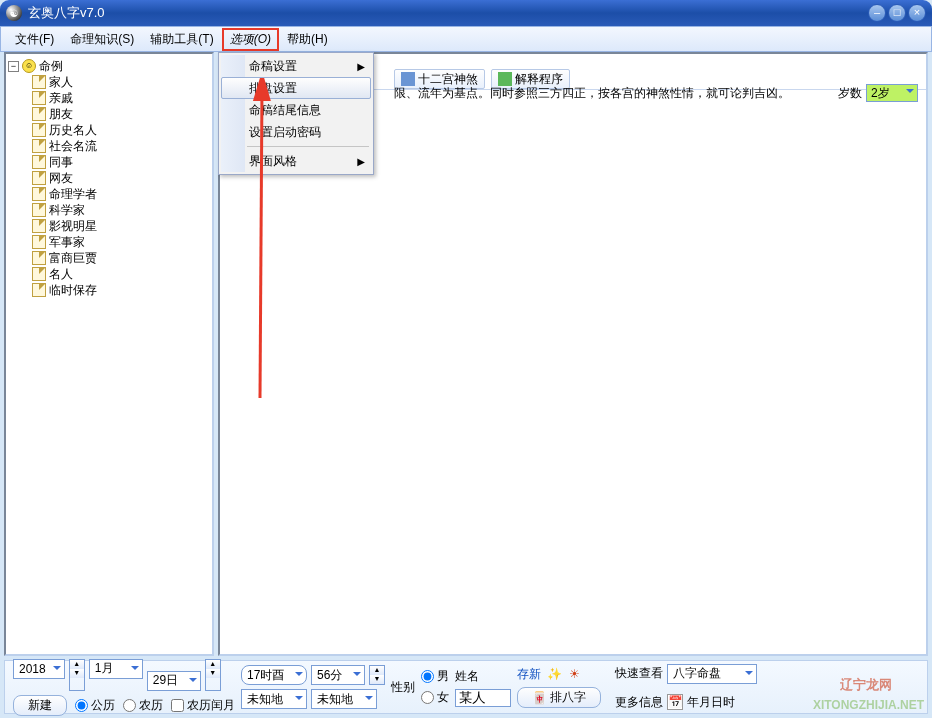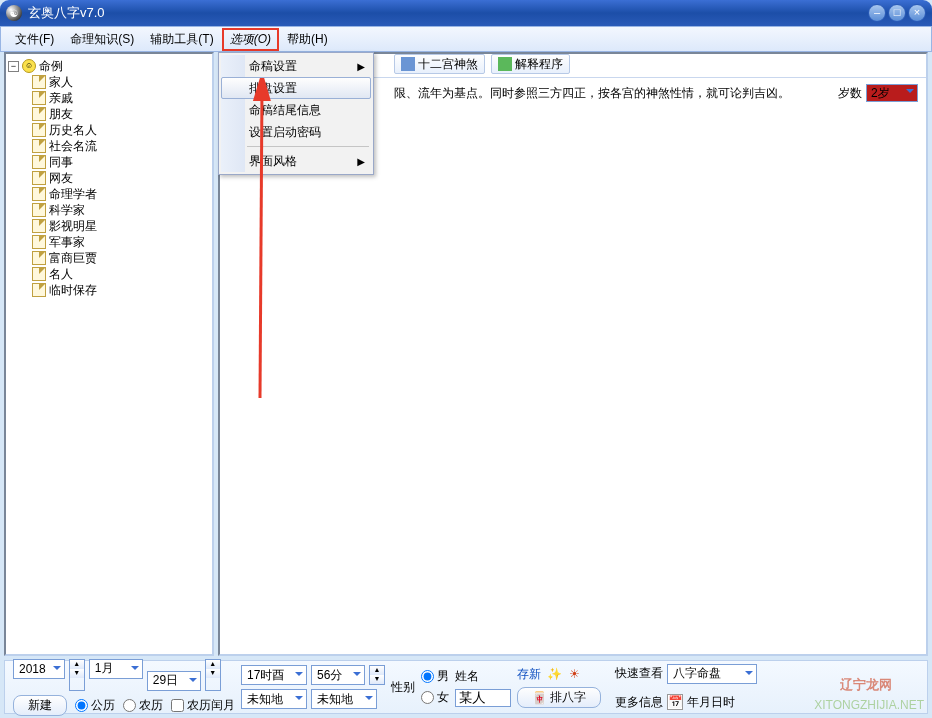--- a/index.html
+++ b/index.html
@@ -30,43 +30,43 @@
 .treepanel { width: 210px; background: #fff; border: 2px inset #bcd0ec; overflow: auto; padding: 4px 2px; }
 .tree-root { font-size: 12px; }
 .tree-row { display: flex; align-items: center; height: 16px; padding: 1px 0; cursor: pointer; }
 .tree-row .expander { width: 11px; height: 11px; border: 1px solid #808080; font-size: 9px; line-height: 9px; text-align: center; margin-right: 3px; background:#fff;}
 .tree-row .smile { width:14px; height:14px; border-radius:50%; background:#fbe14b; border:1px solid #b89a1f; margin-right:3px; font-size:8px; text-align:center; line-height:12px;}
 .tree-row .docicon { width: 14px; height: 14px; background:#fff8dc; border:1px solid #c0a040; margin-right: 3px; position:relative; display:inline-block;}
 .tree-row .docicon::after{content:""; position:absolute; right:0; top:0; border:3px solid transparent; border-left-color:#c0a040; border-top-color:#c0a040;}
 .tree-children{ padding-left: 24px; }
 
 .contentpanel { flex: 1; background: #fff; border: 2px inset #bcd0ec; overflow: hidden; position: relative; margin-left: 4px; }
-.contentpanel .toolbar { height: 24px; border-bottom: 1px solid #c9d7ee; display: flex; align-items: flex-start; padding-left: 174px; gap: 6px; }
+.contentpanel .toolbar { height: 36px; border-bottom: 1px solid #c9d7ee; display: flex; align-items: flex-end; padding-left: 174px; gap: 6px; }
 .tbbtn { display: inline-flex; align-items: center; gap: 3px; border: 1px solid #b7c9e6; background: linear-gradient(to bottom, #fefefe, #e8f0fc); padding: 1px 6px; height: 20px; border-radius: 2px; cursor:pointer;}
 .tbbtn .ticon { width: 14px; height: 14px; background:#6a95d4; display:inline-block;}
 .infoline { position:absolute; top:30px; left:174px; right:8px; font-size:12px; color:#000; display:flex; align-items:center;}
 .infoline .endlabel{ margin-left:auto;}
 .smallsel { border: 1px solid #7a9ed6; background:#fff; height:18px; min-width:52px; display:inline-flex; align-items:center; padding:0 15px 0 4px; position:relative; font-size:12px;}
-.smallsel.blue{ background:#b91c1c; }
+.smallsel.blue{ background:#bef264; }
 .smallsel::after{ content:""; position:absolute; right:3px; top:4px; border:4px solid transparent; border-top-color:#3b6fd4;}
 
 
 .redarrow { position:absolute; pointer-events:none; z-index:150; }
 
 
 .bottom { position: absolute; left: 4px; right: 4px; bottom: 4px; height: 54px; background: linear-gradient(to bottom,#f4f9ff,#e7f1fc); border: 1px solid #bcd0ec; display:flex; align-items:center; padding:4px 8px; gap:6px;}
 .bsel { border:1px solid #7a9ed6; background:#fff; height:20px; display:inline-flex; align-items:center; padding:0 18px 0 5px; position:relative; font-size:12px; cursor:pointer;}
 .bsel::after{ content:""; position:absolute; right:3px; top:6px; border:4px solid transparent; border-top-color:#3b6fd4;}
 .bbtn { border:1px solid #95b2dc; background:linear-gradient(to bottom,#fefefe,#e4edfb); border-radius:8px; height:21px; padding:0 14px; display:inline-flex; align-items:center; cursor:pointer;}
 .radiolbl, .chklbl{ display:inline-flex; align-items:center; gap:3px; cursor:pointer;}
 .radiolbl input, .chklbl input{ margin:0;}
 .vstack{ display:flex; flex-direction:column; gap:4px;}
 .nameinput{ border:1px solid #7a9ed6; height:18px; width:56px; padding:0 3px;}
 .moreicon{ width:16px; height:16px; display:inline-block; border:1px solid #999; background:#fff;}
-.watermark{ position:absolute; right:8px; bottom:6px; opacity:0.45; font-size:12px; color:#6a3; font-weight:normal; pointer-events:none;}
+.watermark{ position:absolute; right:8px; bottom:6px; opacity:0.45; font-size:12px; color:#6a3; font-weight:bold; pointer-events:none;}
 .wmred{ position:absolute; right:40px; bottom:24px; opacity:0.6; font-size:13px; color:#cc4020; font-weight:bold;}
 .spin{ display:inline-flex; flex-direction:column; border:1px solid #7a9ed6;}
 .spin span{ width:14px; height:9px; font-size:7px; text-align:center; line-height:8px; background:linear-gradient(to bottom,#fff,#dfe9fa); cursor:pointer;}
 </style>
 </head>
 <body>
 
 <div class="titlebar">
   <span class="appicon">☯</span>
   <span class="title">玄奥八字v7.0</span>
@@ -240,21 +240,21 @@
         </label>
       <label class="chklbl">
           <input type="checkbox" style="">
           <span>农历闰月</span>
         </label>
     </div>
   </div>
 
   <div class="vstack">
     <div style="display:flex; gap:4px;">
-      <span class="bsel" style="min-width:66px;">
+      <span class="bsel" style="min-width:66px;border-radius:8px;">
           <span>17时酉</span>
         </span>
       <span class="bsel" style="min-width:54px;">
           <span>56分</span>
         </span>
       <span class="spin">
           <span>▲</span>
           <span>▼</span>
         </span>
     </div>

